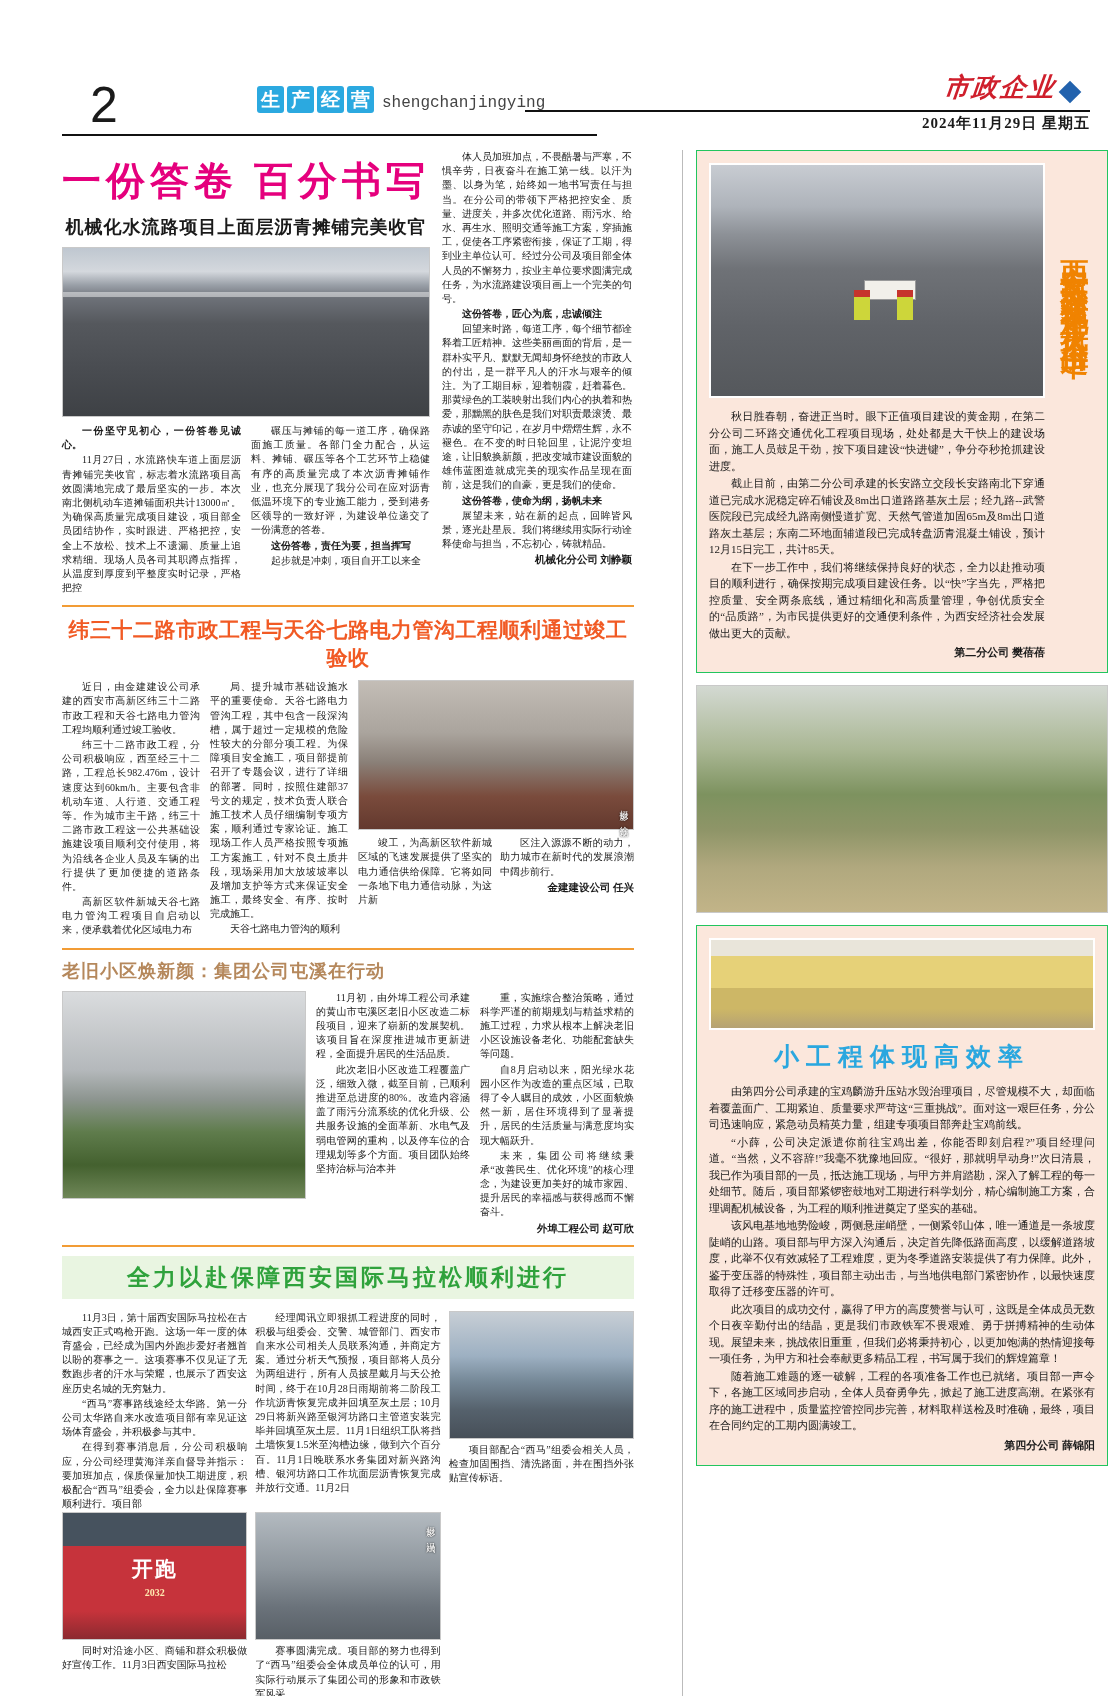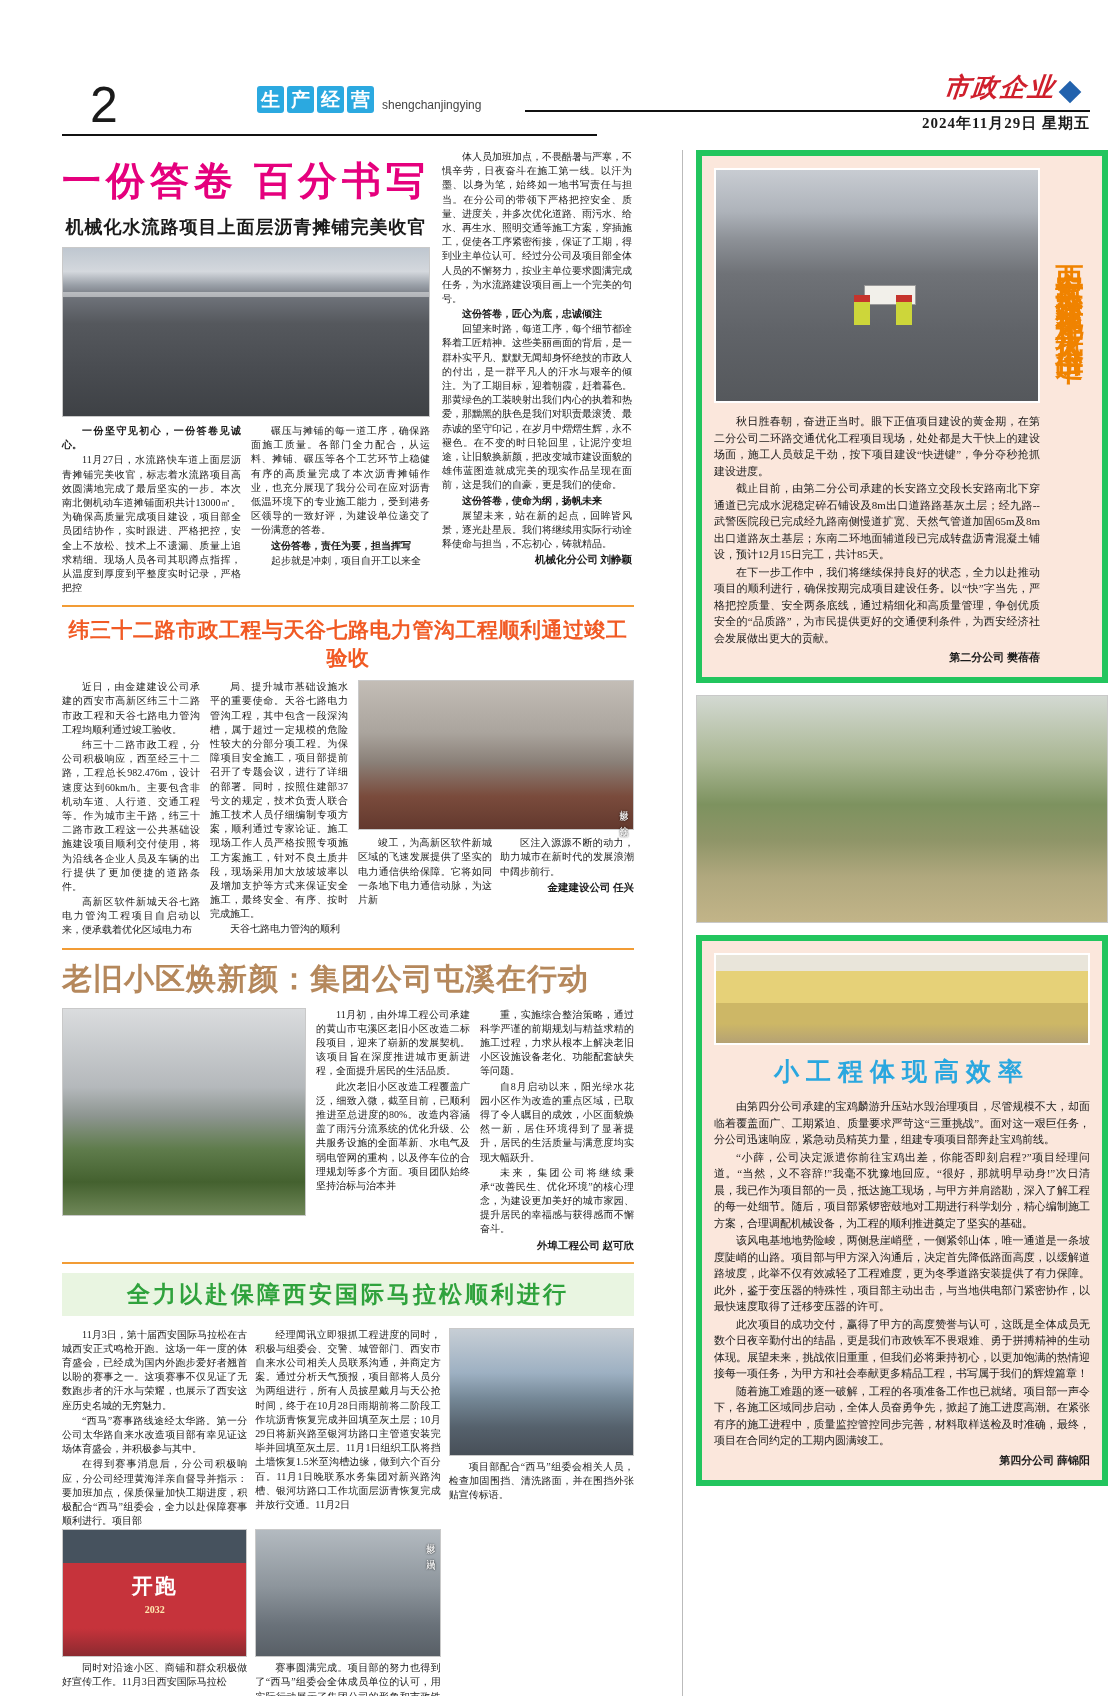--- a/index.html
+++ b/index.html
@@ -10,21 +10,21 @@
     padding:70px 24px 20px 62px; overflow:hidden;
   }
   
   .hdr { position:relative; height:70px; margin-bottom:10px; }
   .hdr-line-left { position:absolute; left:0; bottom:4px; width:52%; height:2px; background:#111; }
   .hdr-line-right { position:absolute; right:0; top:40px; width:55%; height:2px; background:#111; }
   .page-num { position:absolute; left:28px; top:6px; font-size:50px; font-weight:400; font-family:"Liberation Sans",sans-serif; }
   .section-wrap { position:absolute; left:195px; top:16px; display:flex; align-items:flex-end; gap:8px; }
   .section-boxes { display:flex; gap:3px; }
   .section-boxes span { background:#2ba9e0; color:#fff; font-weight:700; font-size:19px; width:27px; height:27px; display:flex; align-items:center; justify-content:center; border-radius:3px; font-family:"Liberation Sans",sans-serif; }
-  .section-pinyin { font-size:12px; color:#444; font-family:Liberation Sans, sans-serif; padding-bottom:1px; }
+  .section-pinyin { font-size:16px; color:#444; font-family:Liberation Mono, monospace; padding-bottom:1px; }
   .masthead { position:absolute; right:12px; top:0; text-align:right; }
   .masthead-name { color:#cf1f2c; font-size:26px; font-weight:800; font-style:italic; transform:skewX(-6deg); display:inline-block; letter-spacing:2px; font-family:"Liberation Serif",serif; }
   .masthead-logo { display:inline-block; width:16px; height:16px; background:#2262ad; transform:rotate(45deg); margin-left:6px; vertical-align:middle; }
   .hdr-date { position:absolute; right:0; top:44px; font-size:15px; font-weight:700; letter-spacing:1px; }
   
   .main { display:grid; grid-template-columns:572px 426px; column-gap:16px;gap:48px; }
   .left-col { min-width:0; }
   .right-col { min-width:0; border-left:1px solid #bbb; padding-left:13px; }
   
   .art p { font-size:10px; line-height:1.42; text-align:justify; text-indent:2em; margin-bottom:1px; }
@@ -40,37 +40,37 @@
   .a1-photo::after { content:""; position:absolute; left:0; right:0; top:26%; height:5px; background:rgba(255,255,255,.45); }
   .a1-cols { display:grid; grid-template-columns:1fr 1fr; column-gap:10px; margin-top:7px; }
   
   .a2-title { color:#f15a24; font-size:21px; font-weight:800; text-align:center; letter-spacing:0.5px; margin:2px 0 8px; font-family:"Liberation Sans",sans-serif; }
   .a2-body { display:grid; grid-template-columns:138px 138px 1fr; column-gap:10px; }
   .a2-photo { width:100%; height:150px; border:1px solid #c9c9c9; position:relative;
     background:linear-gradient(180deg,#c3bdb6 0%,#aaa49d 35%,#8a8078 55%,#7a4b3c 78%,#63392e 100%); }
   .a2-caption { position:absolute; right:3px; bottom:6px; writing-mode:vertical-rl; text-orientation:upright; color:#fff; font-size:9px; letter-spacing:2px; text-shadow:0 0 2px #000; }
   .a2-sub { display:grid; grid-template-columns:1fr 1fr; column-gap:8px; margin-top:6px; }
   
-  .a3-title { color:#b5885c; font-size:30px; font-weight:800; letter-spacing:1px; margin:2px 0 8px; font-family:"Liberation Sans",sans-serif; }
+  .a3-title { color:#b5885c; font-size:18px; font-weight:800; letter-spacing:1px; margin:2px 0 8px; font-family:"Liberation Sans",sans-serif; }
   .a3-body { display:grid; grid-template-columns:244px 1fr 1fr; column-gap:10px; }
   .a3-photo { width:100%; height:208px; border:1px solid #c9c9c9;
     background:linear-gradient(180deg,#dadcde 0%,#b4b8bb 38%,#8d9590 52%,#5f7c4c 68%,#44612f 84%,#6f8758 100%); }
   
   .a4-band { background:#e9f5e1; padding:6px 0; text-align:center; margin-bottom:8px; }
   .a4-title { color:#2fa23c; font-size:23px; font-weight:800; letter-spacing:3px; font-family:"Liberation Sans",sans-serif; }
   .a4-body { display:grid; grid-template-columns:repeat(3,1fr); column-gap:8px;margin-top:12px; }
   .a4-ph { width:100%; height:128px; border:1px solid #c9c9c9; margin-bottom:4px; position:relative; }
   .a4-ph1 { background:linear-gradient(180deg,#c7ced5 0%,#9db0c2 35%,#758897 55%,#55616c 78%,#474f58 100%); }
   .a4-ph2 { background:linear-gradient(180deg,#46525e 0%,#46525e 26%,#c6333b 26%,#c6333b 78%,#8c2a30 100%); display:flex; flex-direction:column; align-items:center; justify-content:center; }
   .a4-ph2 .kaipao { color:#fff; font-size:21px; font-weight:800; letter-spacing:2px; }
   .a4-ph2 .year { color:#ffe9b0; font-size:10px; font-weight:700; margin-top:4px; }
   .a4-ph3 { background:linear-gradient(180deg,#b3bac0 0%,#8d959c 45%,#6a727a 75%,#585f66 100%); }
   .a4-cap { position:absolute; right:3px; top:6px; writing-mode:vertical-rl; text-orientation:upright; color:#fff; font-size:9px; letter-spacing:2px; text-shadow:0 0 2px #000; }
   
-  .rbox { background:#fbe7dc; border:6px solid #22c55e; padding:12px; }
+  .rbox { background:#fbe7dc; border:1px solid #22c55e; padding:12px; }
   .rbox1 { display:grid; grid-template-columns:1fr 42px; column-gap:8px; }
   .r1-photo { width:100%; height:235px; border:2px solid #fff; position:relative;
     background:linear-gradient(180deg,#c8ccd2 0%,#aeb3ba 18%,#8d9197 30%,#6f7277 45%,#606368 70%,#55585c 100%); }
   .worker { position:absolute; bottom:76px; width:16px; height:30px; background:#cdd63a; border-top:7px solid #c6342c; }
   .worker.w1 { left:43%; } .worker.w2 { left:56%; }
   .r1-sign { position:absolute; bottom:96px; left:46%; width:52px; height:20px; background:#f2f0ea; border:1px solid #999; }
   .vtitle { writing-mode:vertical-rl; text-orientation:upright; color:#f08300; font-size:28px; font-weight:800; line-height:42px; letter-spacing:5px; font-family:"Liberation Sans",sans-serif; margin-top:76px; }
   .rtext p { font-size:11px; line-height:1.5; text-align:justify; text-indent:2em; margin-bottom:1px; }
   .rsig { font-size:11px; font-weight:700; text-align:right; margin-top:4px; }
   .r-photo2 { width:100%; height:228px; border:1px solid #c9c9c9; margin:12px 0;

